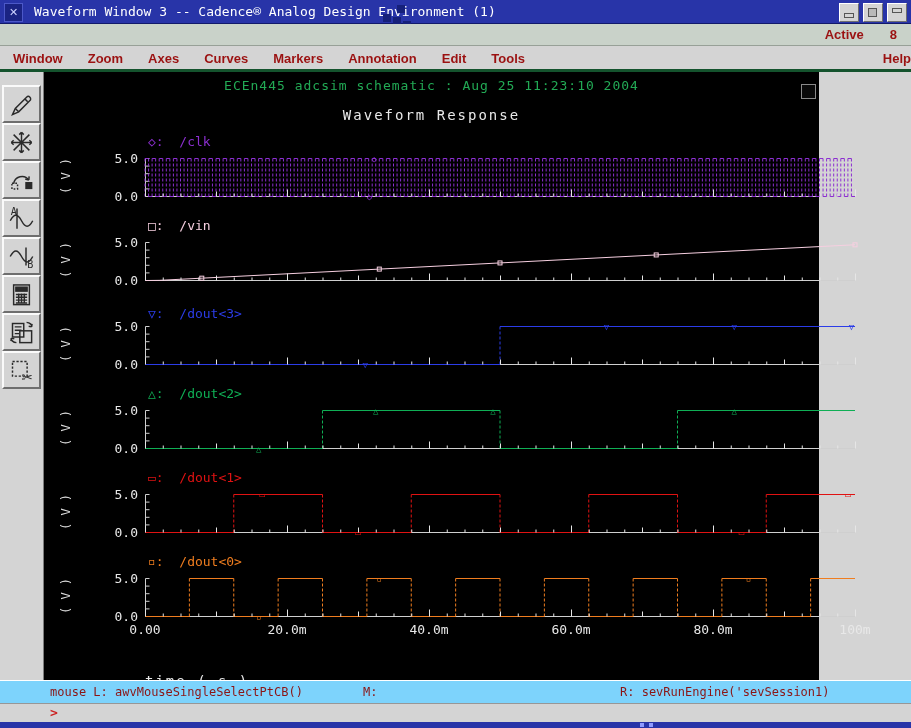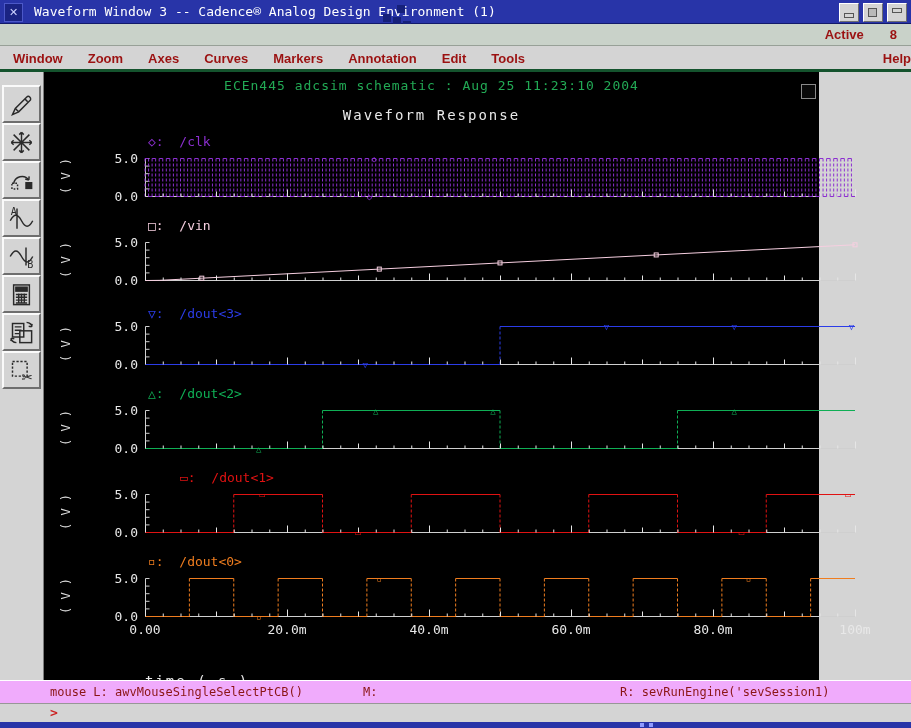--- a/index.html
+++ b/index.html
@@ -48,21 +48,21 @@
         transform:rotate(-90deg);color:#dddddd;font-family:"DejaVu Sans Mono",monospace;font-size:12px;white-space:pre;}
   .ylab{position:absolute;left:46px;width:48px;text-align:right;color:#e8e8e8;
         font-family:"DejaVu Sans Mono",monospace;font-size:13px;}
   .trace-svg{position:absolute;left:101px;width:712px;height:44px;overflow:visible;}
   .xtick-label{position:absolute;top:550px;transform:translateX(-50%);color:#e8e8e8;
                font-family:"DejaVu Sans Mono",monospace;font-size:13px;white-space:nowrap;}
   .xlabel{position:absolute;top:601px;left:101px;width:712px;color:#e8e8e8;
           font-family:"DejaVu Sans Mono",monospace;font-size:14px;letter-spacing:2px;}
   .corner-widget{position:absolute;top:12px;right:3px;width:13px;height:13px;background:#0a0a0a;border:1px solid #8a8a8a;}
   
-  .statusbar{position:absolute;left:0;top:680px;width:911px;height:23px;background:#f0abfc;
+  .statusbar{position:absolute;left:0;top:680px;width:911px;height:23px;background:#7dd3fc;
              border-top:1px solid #ffffff;box-sizing:border-box;}
   .statusbar span{position:absolute;top:0;line-height:22px;color:#8b1515;
                   font-family:"DejaVu Sans Mono",monospace;font-size:12px;white-space:pre;}
   .st-l{left:50px;} .st-m{left:363px;} .st-r{left:620px;}
   .promptbar{position:absolute;left:0;top:703px;width:911px;height:19px;background:#d4d4d4;
              border-top:1px solid #979797;box-sizing:border-box;}
   .promptbar span{position:absolute;left:50px;top:0;line-height:18px;color:#cc2222;
                   font-family:"DejaVu Sans Mono",monospace;font-size:13px;font-weight:bold;}
   .bottomframe{position:absolute;left:0;top:722px;width:911px;height:6px;background:#2834a8;}
   .grip{position:absolute;left:640px;top:1px;width:4px;height:4px;background:#8e9aff;box-shadow:9px 0 0 #8e9aff;}
@@ -213,21 +213,21 @@
       <svg viewBox="0 0 712 44" class="trace-svg" style="top: 336px;">
         <path d="M0.5,2.5 V40.5 H710.5 M0.5,32.9 h4 M0.5,25.3 h4 M0.5,17.7 h4 M0.5,10.1 h4 M0.5,2.5 h4" stroke="#cfcfcf" fill="none" stroke-width="1"></path>
         <path d="M0,40.5 H177.5 M177.5,2.5 H355 M355,40.5 H532.5 M532.5,2.5 H710" stroke="#0faf55" fill="none" stroke-width="1"></path>
         <path d=" M177.5,40.5 V2.5 M355,40.5 V2.5 M532.5,40.5 V2.5" stroke="#0faf55" fill="none" stroke-width="1" stroke-dasharray="3,2"></path>
         <text x="113.6" y="43.5" fill="#0faf55" stroke="none" font-size="9" text-anchor="middle" font-family="DejaVu Sans Mono, monospace">△</text>
         <text x="230.75" y="5.5" fill="#0faf55" stroke="none" font-size="9" text-anchor="middle" font-family="DejaVu Sans Mono, monospace">△</text>
         <text x="347.9" y="5.5" fill="#0faf55" stroke="none" font-size="9" text-anchor="middle" font-family="DejaVu Sans Mono, monospace">△</text>
         <text x="589.3" y="5.5" fill="#0faf55" stroke="none" font-size="9" text-anchor="middle" font-family="DejaVu Sans Mono, monospace">△</text>
         <path d=" M0.5,40.5 v-7 M18.25,40.5 v-3 M36,40.5 v-3 M53.75,40.5 v-3 M71.5,40.5 v-5 M89.25,40.5 v-3 M107,40.5 v-3 M124.75,40.5 v-3 M142.5,40.5 v-7 M160.25,40.5 v-3 M178,40.5 v-3 M195.75,40.5 v-3 M213.5,40.5 v-5 M231.25,40.5 v-3 M249,40.5 v-3 M266.75,40.5 v-3 M284.5,40.5 v-7 M302.25,40.5 v-3 M320,40.5 v-3 M337.75,40.5 v-3 M355.5,40.5 v-5 M373.25,40.5 v-3 M391,40.5 v-3 M408.75,40.5 v-3 M426.5,40.5 v-7 M444.25,40.5 v-3 M462,40.5 v-3 M479.75,40.5 v-3 M497.5,40.5 v-5 M515.25,40.5 v-3 M533,40.5 v-3 M550.75,40.5 v-3 M568.5,40.5 v-7 M586.25,40.5 v-3 M604,40.5 v-3 M621.75,40.5 v-3 M639.5,40.5 v-5 M657.25,40.5 v-3 M675,40.5 v-3 M692.75,40.5 v-3 M710.5,40.5 v-7" stroke="#e6e6e6" fill="none" stroke-width="1"></path>
       </svg>
-      <div class="sig-label" style="top: 398px; color: rgb(224, 18, 18); margin-left: 32px;">▭:  /dout&lt;1&gt;</div>
+      <div class="sig-label" style="top: 398px; color: rgb(224, 18, 18);">▭:  /dout&lt;1&gt;</div>
       <div class="unit" style="top: 418px;">( V )</div>
       <div class="ylab" style="top: 415px;">5.0</div>
       <div class="ylab" style="top: 453px;">0.0</div>
       <svg viewBox="0 0 712 44" class="trace-svg" style="top: 420px;">
         <path d="M0.5,2.5 V40.5 H710.5 M0.5,32.9 h4 M0.5,25.3 h4 M0.5,17.7 h4 M0.5,10.1 h4 M0.5,2.5 h4" stroke="#cfcfcf" fill="none" stroke-width="1"></path>
         <path d="M0,40.5 H88.75 M88.75,2.5 H177.5 M177.5,40.5 H266.25 M266.25,2.5 H355 M355,40.5 H443.75 M443.75,2.5 H532.5 M532.5,40.5 H621.25 M621.25,2.5 H710" stroke="#e01212" fill="none" stroke-width="1"></path>
         <path d=" M88.75,40.5 V2.5 M177.5,40.5 V2.5 M266.25,40.5 V2.5 M355,40.5 V2.5 M443.75,40.5 V2.5 M532.5,40.5 V2.5 M621.25,40.5 V2.5" stroke="#e01212" fill="none" stroke-width="1" stroke-dasharray="3,2"></path>
         <text x="117.15" y="5.5" fill="#e01212" stroke="none" font-size="9" text-anchor="middle" font-family="DejaVu Sans Mono, monospace">▭</text>
         <text x="213" y="43.5" fill="#e01212" stroke="none" font-size="9" text-anchor="middle" font-family="DejaVu Sans Mono, monospace">▭</text>
         <text x="596.4" y="43.5" fill="#e01212" stroke="none" font-size="9" text-anchor="middle" font-family="DejaVu Sans Mono, monospace">▭</text>

